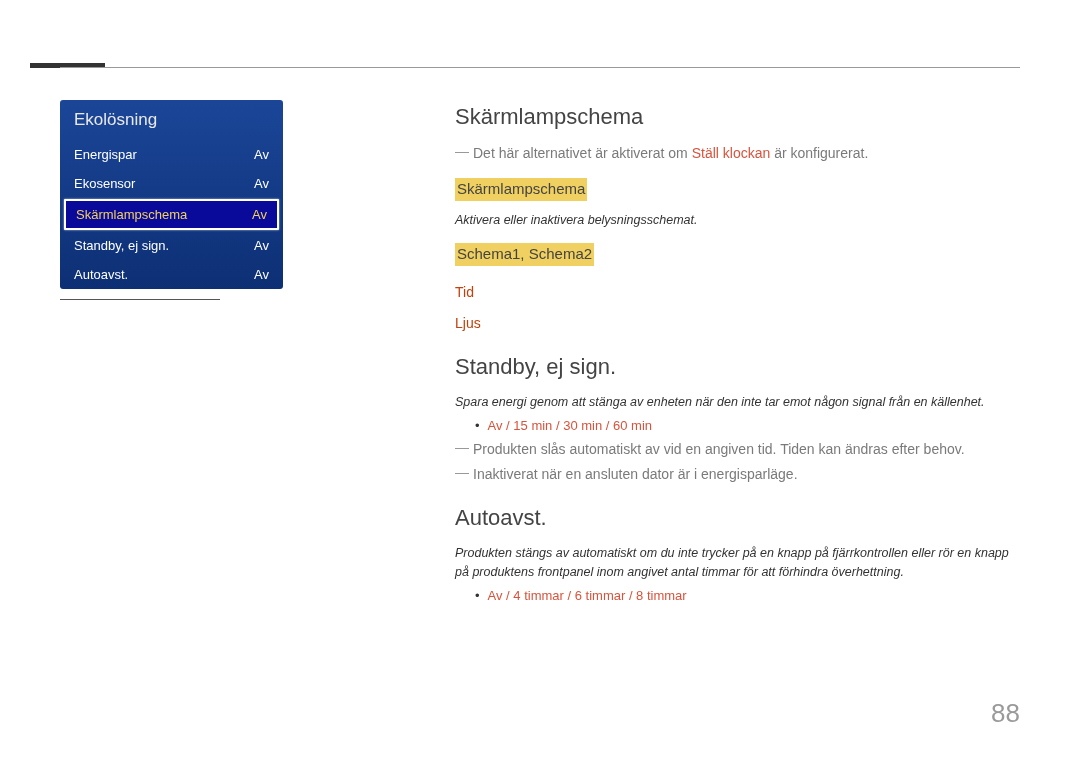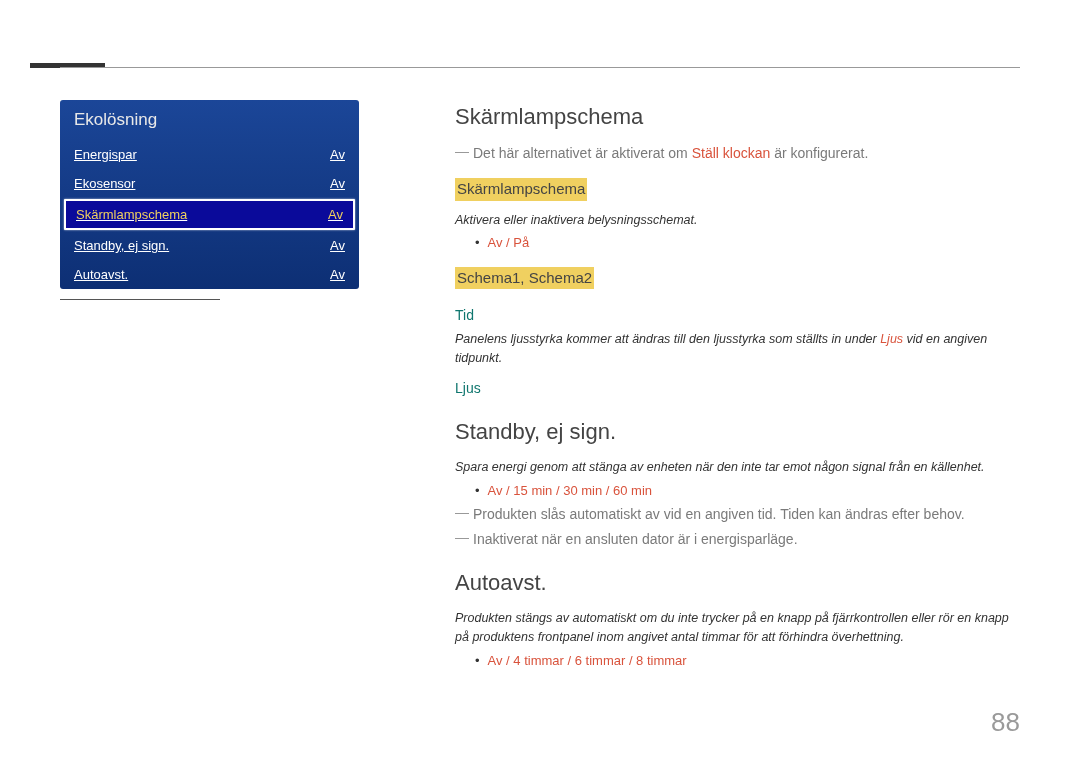--- a/index.html
+++ b/index.html
@@ -22,41 +22,40 @@
   position: absolute;
   top: 63px;
   left: 30px;
   width: 75px;
   border-top: 5px solid #333;
 }
 .side-panel {
   position: absolute;
   top: 100px;
   left: 60px;
-  width: 299px;
+  width: 223px;
 }
 .menu-box {
   background: linear-gradient(to bottom, #1b4698, #0d2f74);
   border-radius: 3px;
   overflow: hidden;
   color: #fff;
   font-size: 13px;
 }
 .menu-title {
   padding: 10px 14px;
   font-size: 17px;
   font-weight: 400;
   color: #e8e8e8;
 }
 .menu-row {
   display: flex;
   justify-content: space-between;
   padding: 7px 14px;
   font-size: 13px;
-  text-decoration: underline;
 }
 .menu-row span:first-child { flex: 1; }
 .menu-row span:last-child { text-align: right; width: 40px; }
 .menu-row.selected {
   background: #0a0a9a;
   border: 2px solid #fff;
   box-shadow: 0 0 2px rgba(255,255,255,0.8);
   margin: 1px 4px;
   padding: 6px 10px;
   border-radius: 1px;
@@ -96,21 +95,21 @@
   font-weight: 400;
   color: #444;
   background: #f0d060;
   padding: 0 2px;
   margin-top: 10px;
   margin-bottom: 6px;
 }
 h4.sub {
   font-size: 14px;
   font-weight: 400;
-  color: #0f766e;
+  color: #c2410c;
   margin-top: 10px;
   margin-bottom: 4px;
 }
 p { font-size: 12.5px; margin: 4px 0; }
 ul { list-style: none; padding-left: 20px; margin: 4px 0; }
 ul li::before { content: "•"; margin-right: 8px; }
 .red { color: #d9533c; }
 .gray-note {
   font-size: 14px;
   color: #7a7a7a;
@@ -121,21 +120,21 @@
 .gray-note::before {
   content: "―";
   position: absolute;
   left: 0;
   top: -2px;
   color: #999;
 }
 .page-num {
   position: absolute;
   right: 60px;
-  bottom: 25px;
+  bottom: 34px;
   font-size: 26px;
   color: #9a9a9a;
   font-weight: 300;
 }
 .s { font-size: 12.5px; font-style: italic; }
 </style>
 </head>
 <body>
 
 <div class="top-rule-thick"></div>
@@ -171,30 +170,24 @@
 </div>
 
 <div class="content">
   <h2>Skärmlampschema</h2>
   <p class="gray-note">
     <span>Det här alternativet är aktiverat om </span><span class="red">Ställ klockan</span><span> är konfigurerat.</span>
   </p>
 
   <h3 class="hl">Skärmlampschema</h3>
   <p class="s">Aktivera eller inaktivera belysningsschemat.</p>
-  <ul>
-      <li><span class="red">Av / På</span></li>
-    </ul>
 
   <h3 class="hl">Schema1, Schema2</h3>
 
   <h4 class="sub">Tid</h4>
-  <p class="s">
-    <span>Panelens ljusstyrka kommer att ändras till den ljusstyrka som ställts in under </span><span class="red">Ljus</span><span> vid en angiven tidpunkt.</span>
-  </p>
 
   <h4 class="sub">Ljus</h4>
 
   <h2>Standby, ej sign.</h2>
   <p class="s">Spara energi genom att stänga av enheten när den inte tar emot någon signal från en källenhet.</p>
   <ul>
       <li><span class="red">Av / 15 min / 30 min / 60 min</span></li>
     </ul>
   <p class="gray-note">Produkten slås automatiskt av vid en angiven tid. Tiden kan ändras efter behov.</p>
   <p class="gray-note">Inaktiverat när en ansluten dator är i energisparläge.</p>

